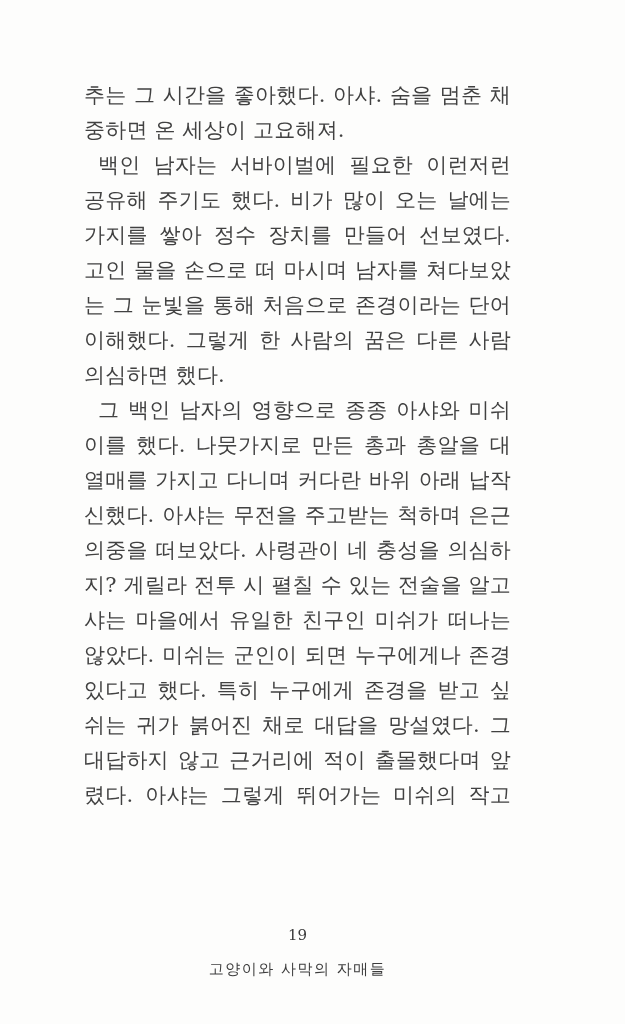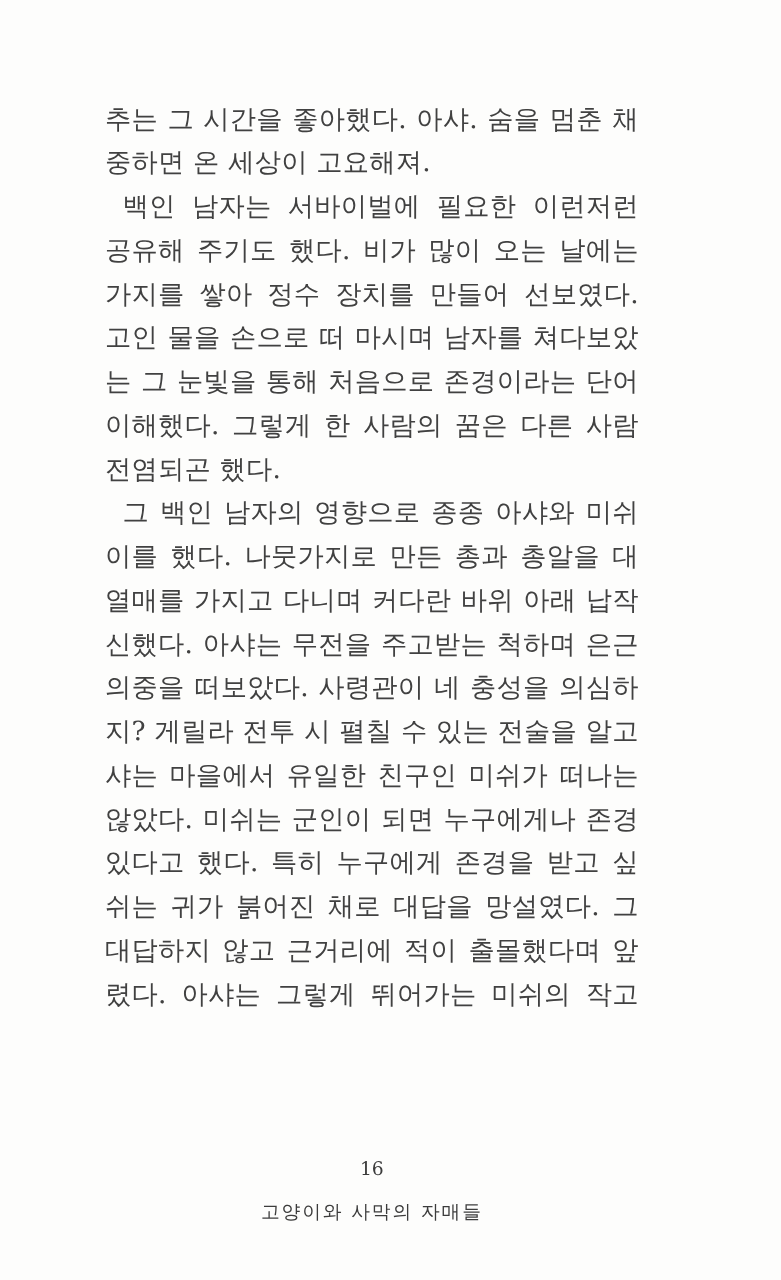--- a/index.html
+++ b/index.html
@@ -69,31 +69,31 @@
 <div class="page">
   <main class="body-text">
       <div class="line">추는 그 시간을 좋아했다. 아샤. 숨을 멈춘 채 한곳에 집</div>
       <div class="line para-end">중하면 온 세상이 고요해져.</div>
       <div class="line indent">백인 남자는 서바이벌에 필요한 이런저런 전략들을</div>
       <div class="line">공유해 주기도 했다. 비가 많이 오는 날에는 돌과 나뭇</div>
       <div class="line">가지를 쌓아 정수 장치를 만들어 선보였다. 미쉬는 맑게</div>
       <div class="line">고인 물을 손으로 떠 마시며 남자를 쳐다보았는데, 아샤</div>
       <div class="line">는 그 눈빛을 통해 처음으로 존경이라는 단어의 의미를</div>
       <div class="line">이해했다. 그렇게 한 사람의 꿈은 다른 사람에게로 쉽게</div>
-      <div class="line para-end">전염되곤 했다.</div>
+      <div class="line para-end">의심하면 했다.</div>
       <div class="line indent">그 백인 남자의 영향으로 종종 아샤와 미쉬는 전쟁놀</div>
       <div class="line">이를 했다. 나뭇가지로 만든 총과 총알을 대신할 작은</div>
       <div class="line">열매를 가지고 다니며 커다란 바위 아래 납작 엎드려 교</div>
       <div class="line">신했다. 아샤는 무전을 주고받는 척하며 은근히 미쉬의</div>
       <div class="line">의중을 떠보았다. 사령관이 네 충성을 의심하면 어떡하</div>
       <div class="line">지? 게릴라 전투 시 펼칠 수 있는 전술을 알고 있어? 아</div>
       <div class="line">샤는 마을에서 유일한 친구인 미쉬가 떠나는 걸 바라지</div>
       <div class="line">않았다. 미쉬는 군인이 되면 누구에게나 존경을 받을 수</div>
       <div class="line">있다고 했다. 특히 누구에게 존경을 받고 싶은 거야? 미</div>
       <div class="line">쉬는 귀가 붉어진 채로 대답을 망설였다. 그러더니 끝내</div>
       <div class="line">대답하지 않고 근거리에 적이 출몰했다며 앞질러 내달</div>
       <div class="line">렸다. 아샤는 그렇게 뛰어가는 미쉬의 작고 앙상한 팔다</div>
     </main>
   <footer class="page-footer">
-    <div class="page-number">16</div>
+    <div class="page-number">19</div>
     <div class="book-title">고양이와 사막의 자매들</div>
   </footer>
 </div>
 
 </body></html>

